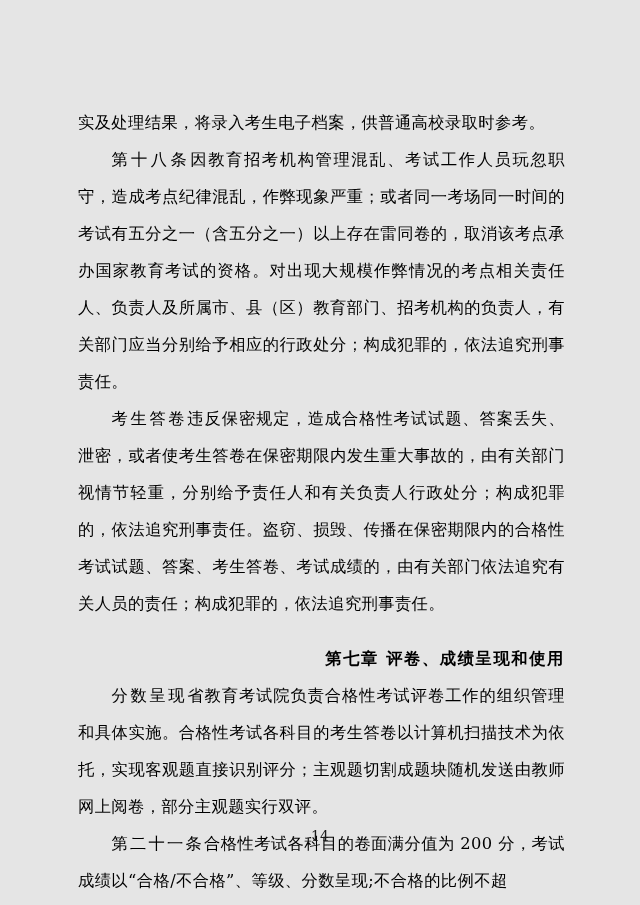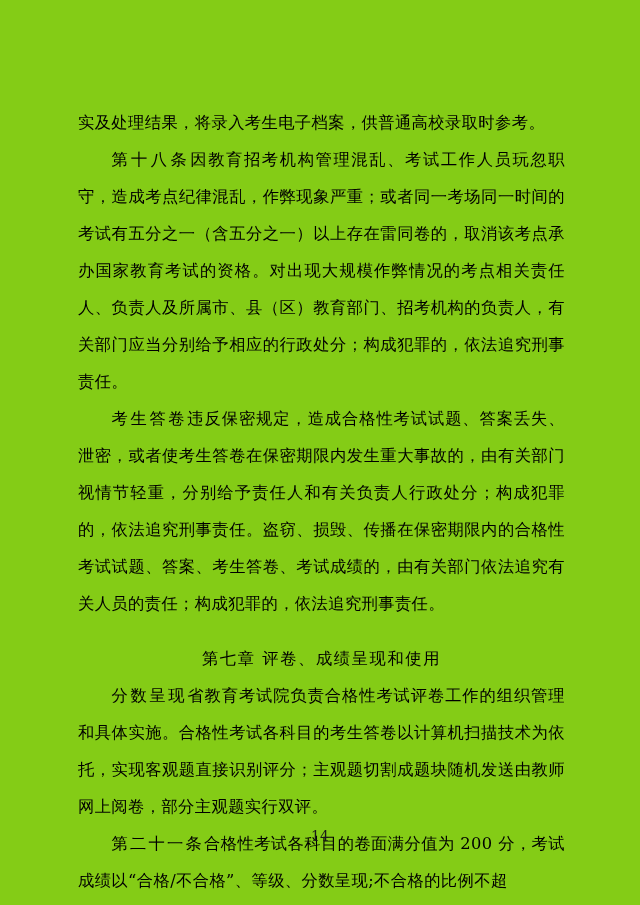--- a/index.html
+++ b/index.html
@@ -13,21 +13,21 @@
     font-family: "DejaVu Serif", serif;
     color: #000000;
     position: relative;
     overflow: hidden;
   }
   .page {
     position: absolute;
     left: 0; top: 0;
     width: 640px;
     height: 905px;
-    background: #84cc16;
+    background: #e5e5e5;
   }
   .content {
     position: absolute;
     left: 78px;
     top: 104px;
     width: 487px;
   }
   .para {
     font-size: 16.3px;
     line-height: 37px;
@@ -43,22 +43,22 @@
   .para.continued {
     text-indent: 0;
   }
   .bold {
     font-weight: normal;
     letter-spacing: 2.2px;
   }
   .chapter-heading {
     font-size: 16.3px;
     line-height: 37px;
-    text-align: center;
-    font-weight: normal;
+    text-align: right;
+    font-weight: bold;
     letter-spacing: 1.6px;
     margin: 0;
   }
   .spacer-sm {
     height: 18px;
   }
   .page-number {
     position: absolute;
     left: 0;
     top: 828px;

